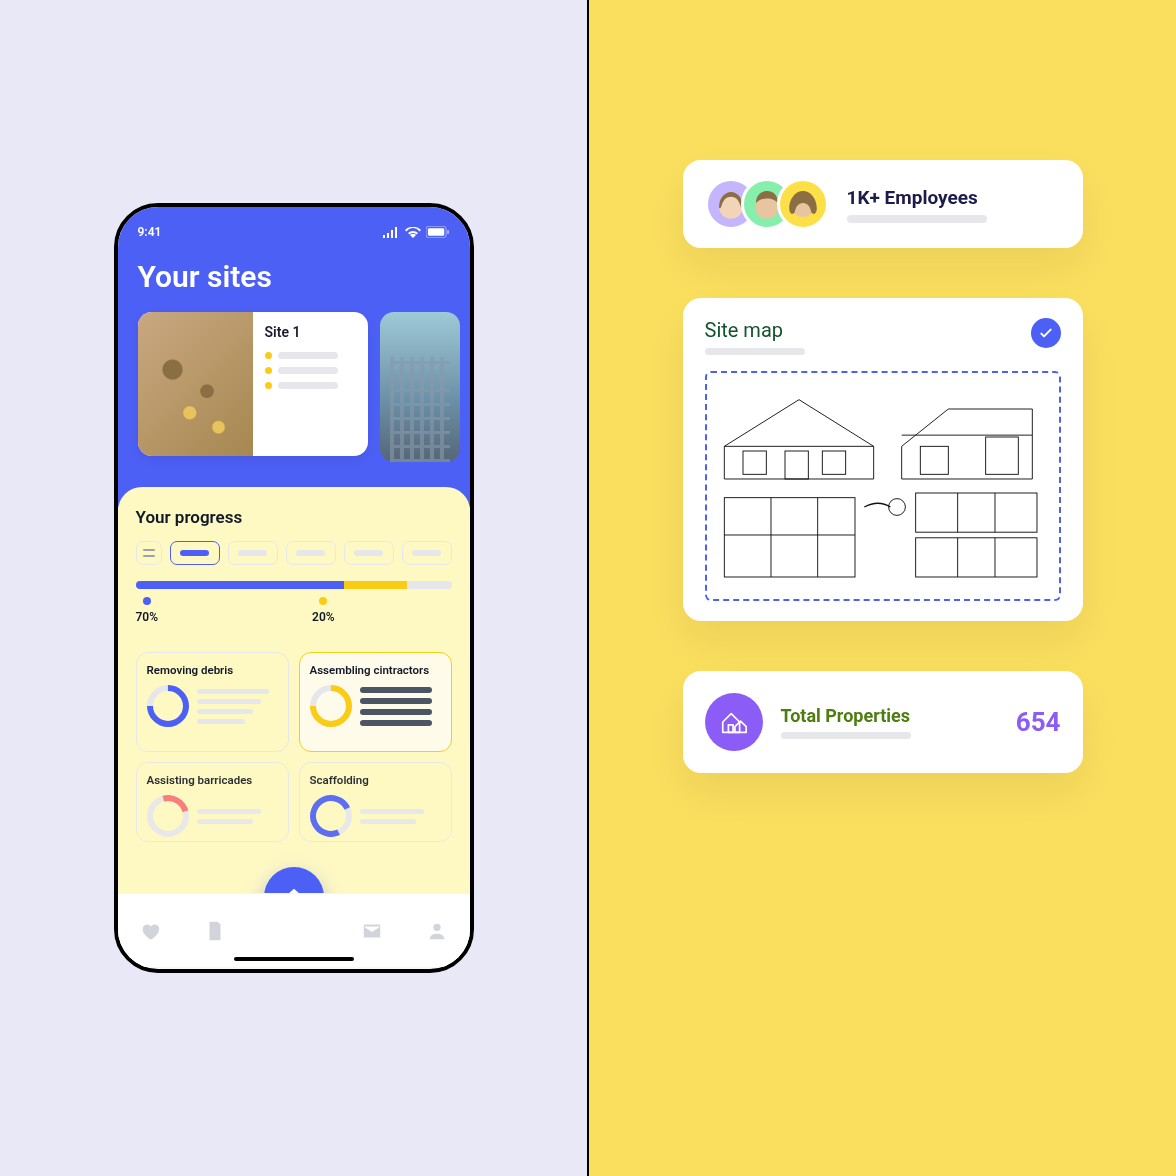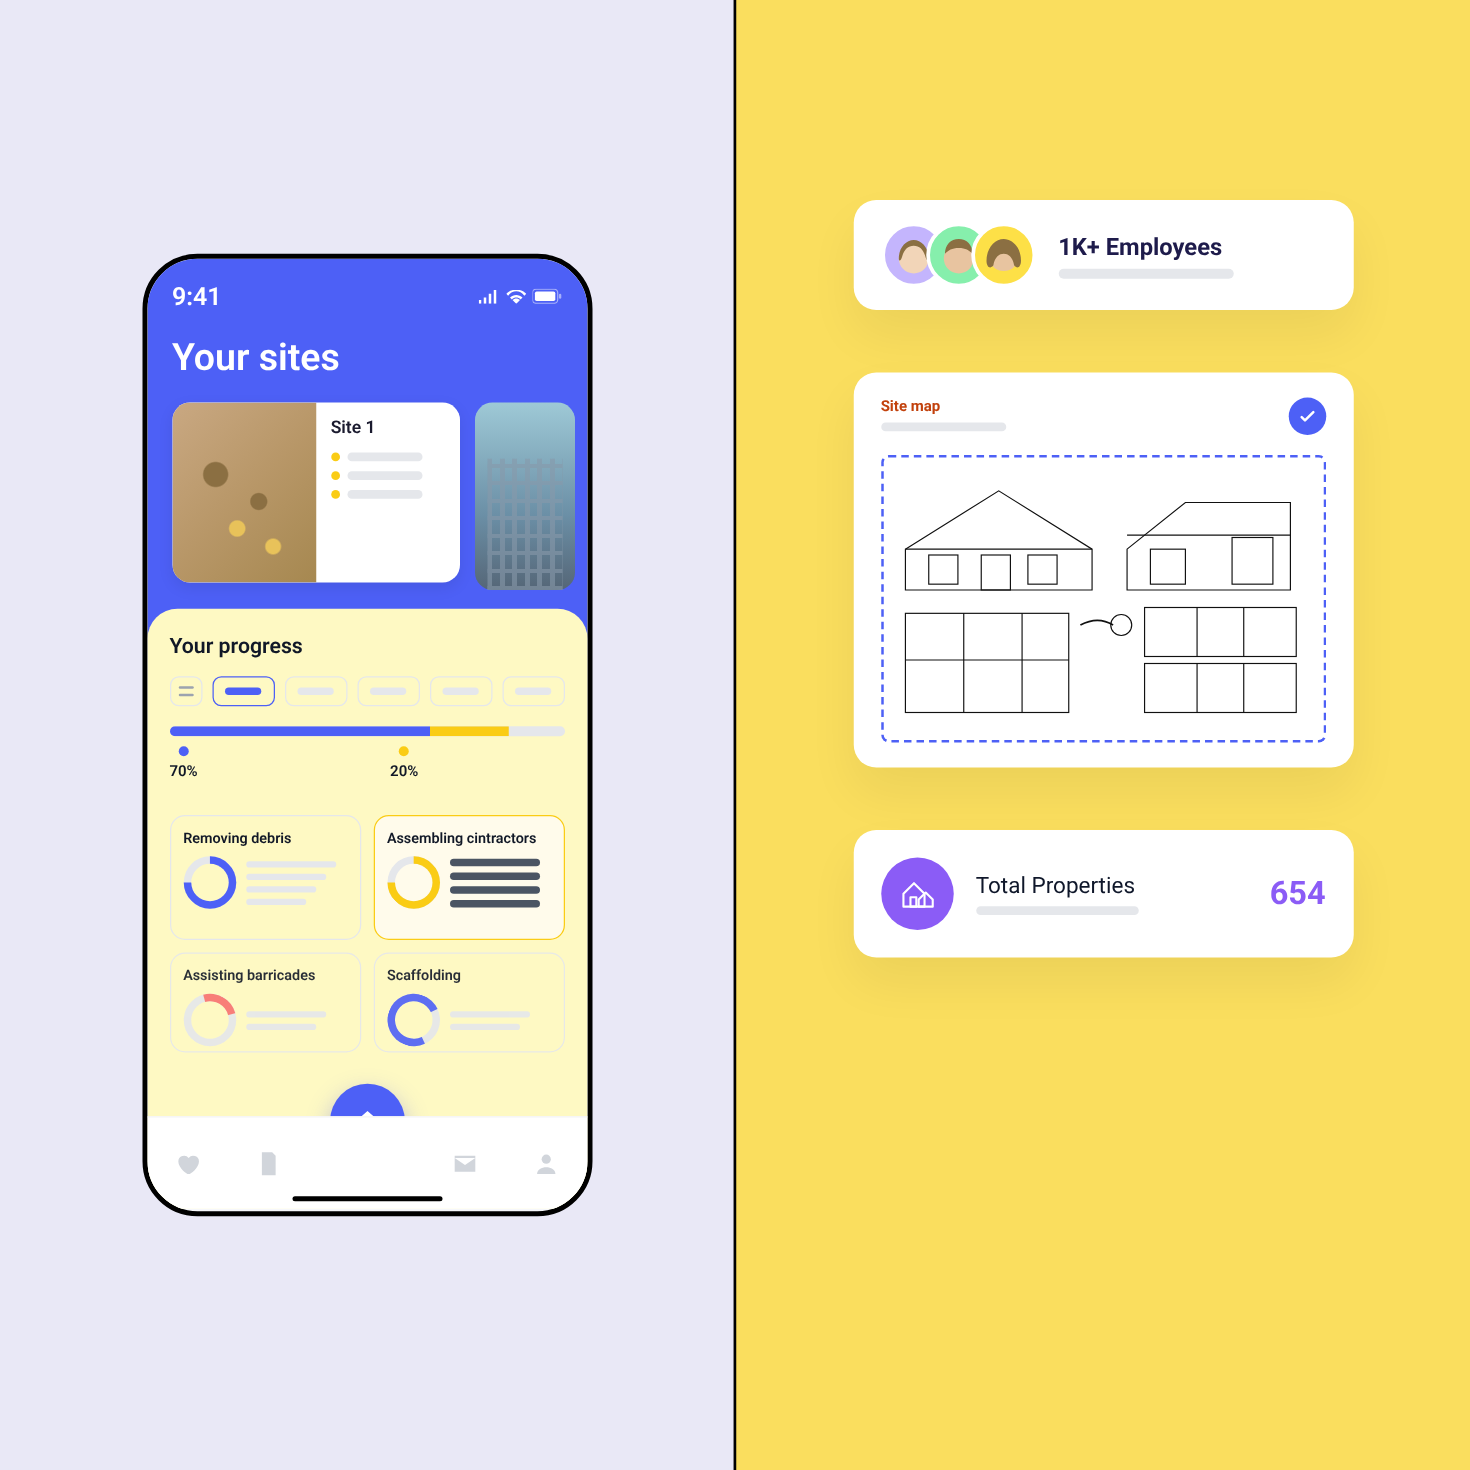--- a/index.html
+++ b/index.html
@@ -48,21 +48,21 @@
   .phone-header {
     background: #4D60F6;
     color: #fff;
     padding: 18px 20px 0 20px;
     height: 300px;
     position: relative;
   }
   .status-bar {
     display: flex;
     justify-content: space-between;
-    font-size: 20px;
+    font-size: 12px;
     font-weight: 600;
   }
   .status-icons {
     display: flex;
     gap: 5px;
     align-items: center;
   }
   .title-sites {
     font-size: 30px;
     font-weight: 600;
@@ -319,21 +319,21 @@
   .av3 { background: #FDE047; }
   .avatar svg { width: 50px; height: 50px; }
   .emp-text { flex:1; }
   .emp-title { font-size: 19px; font-weight: 700; color: #1e1b4b; }
   .emp-sub { height: 8px; width: 140px; background: #E5E7EB; border-radius: 4px; margin-top: 6px; }
 
   .sitemap-card {
     padding: 20px 22px;
   }
   .sitemap-head { display: flex; justify-content: space-between; align-items: flex-start; }
-  .sitemap-title { font-size: 12px; font-weight: 700; color: #c2410c; }
+  .sitemap-title { font-size: 20px; font-weight: 400; color: #14532d; }
   .sitemap-sub { height: 7px; width: 100px; background: #E5E7EB; border-radius: 4px; margin-top: 6px; }
   .check-badge {
     width: 30px; height: 30px; border-radius: 50%;
     background: #4D60F6;
     display: flex; align-items:center; justify-content:center;
   }
   .blueprint {
     margin-top: 16px;
     border: 2px dashed #4D60F6;
     border-radius: 6px;
@@ -351,21 +351,21 @@
     display: flex;
     align-items: center;
     gap: 18px;
   }
   .prop-icon {
     width: 58px; height: 58px; border-radius: 50%;
     background: #8B5CF6;
     display: flex; align-items: center; justify-content: center;
   }
   .prop-text { flex: 1; }
-  .prop-title { font-size: 18px; font-weight: 400; color: #0f172a; }
+  .prop-title { font-size: 18px; font-weight: 700; color: #4d7c0f; }
   .prop-sub { height: 7px; width: 130px; background: #E5E7EB; border-radius: 4px; margin-top: 6px; }
   .prop-value { font-size: 26px; font-weight: 700; color: #8B5CF6; }
 
   
   .face-svg circle.head{fill:#E8C4A0;}
   .face-svg.f1 circle.head{fill:#F2D5B8;}
   .face-svg path.hair{fill:#8B6F42;}
 </style>
 </head>
 <body>

